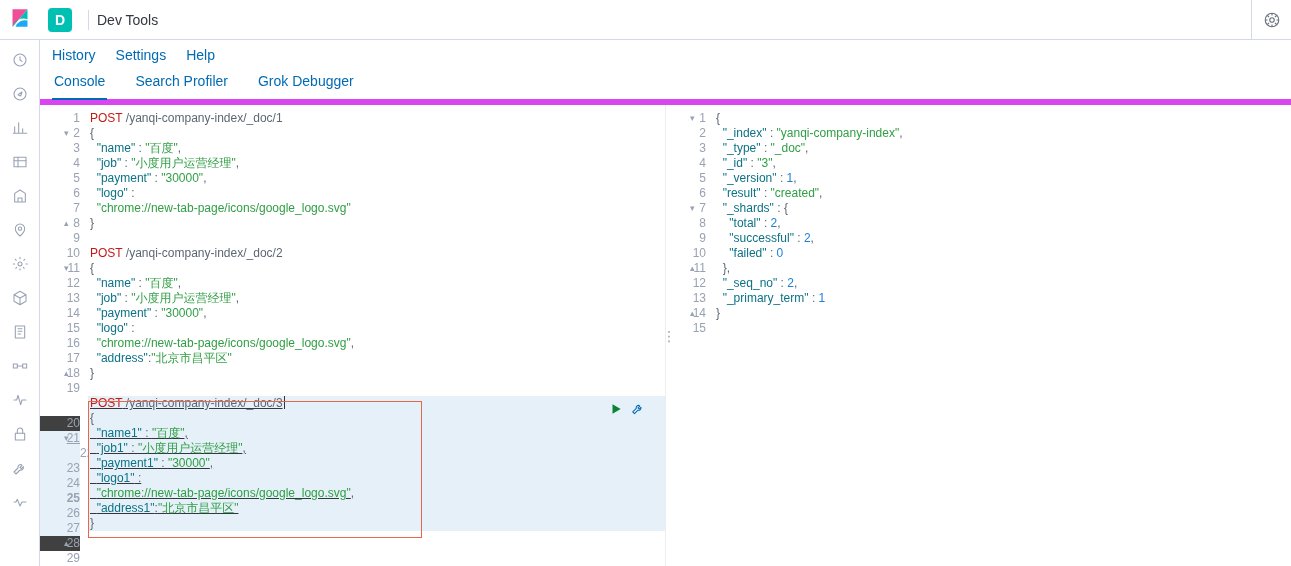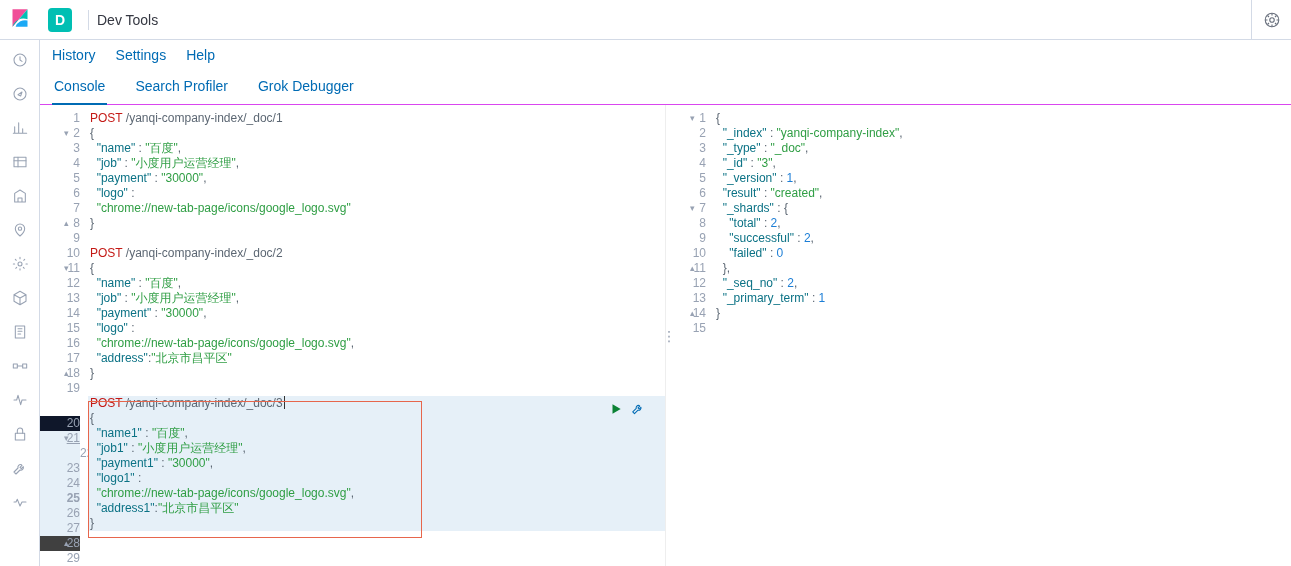--- a/index.html
+++ b/index.html
@@ -15,21 +15,21 @@
 
 .layout { display:flex; height:526px; }
 .side-nav { width:40px; border-right:1px solid #d3dae6; display:flex; flex-direction:column; align-items:center; padding-top:8px; gap:10px; }
 .side-nav .navi { width:24px; height:24px; display:flex; align-items:center; justify-content:center; color:#69707d; cursor:pointer; border-radius:4px; }
 .side-nav .navi svg { width:16px; height:16px; stroke:#98a2b3; }
 .main { flex:1; display:flex; flex-direction:column; }
 
 .sub-links { height:36px; display:flex; align-items:center; gap:20px; padding:0 12px; }
 .sub-links a { color:#006bb4; font-size:14px; cursor:pointer; }
 
-.tabs { height:40px; display:flex; align-items:flex-end; gap:26px; padding:0 12px; border-bottom:1px solid #d946ef; }
+.tabs { height:40px; display:flex; align-items:flex-end; gap:26px; padding:0 12px; border-bottom:6px solid #d946ef; }
 .tabs .tab { padding:0 2px 10px 2px; font-size:14px; color:#006bb4; cursor:pointer; position:relative; }
 .tabs .tab.active { color:#006bb4; }
 .tabs .tab.active::after { content:""; position:absolute; left:0; right:0; bottom:-1px; height:2px; background:#006bb4; }
 
 .panes { flex:1; display:flex; position:relative; }
 .pane-left { flex:1; position:relative; border-right:1px solid #eee; }
 .pane-right { flex:1; position:relative; }
 .drag-handle { position:absolute; left:-4px; top:50%; transform:translateY(-50%); color:#98a2b3; font-size:14px; cursor:col-resize; letter-spacing:-2px; }
 
 .editor { display:flex; font-family:Menlo,Consolas,monospace; font-size:12px; line-height:15px; padding-top:6px; height:100%; overflow:hidden; }
@@ -40,21 +40,21 @@
 .code { flex:1; position:relative; }
 .code .row { height:15px; white-space:pre; padding-left:2px; }
 
 .tok-method { color:#c41a16;text-align:center; }
 .tok-url { color:#5c6773; }
 .tok-pun { color:#5c6773; }
 .tok-key { color:#0b7285; }
 .tok-str { color:#2f9e44; }
 .tok-num { color:#1c7ed6; }
 
-.hl-line { background:#e6f0f8; }
+.hl-line { background:#e6f0f8;text-decoration:underline; }
 .red-box { position:absolute; border:1px solid #e7664c; pointer-events:none; }
 .run-btns { position:absolute; display:flex; gap:8px; }
 .run-btns .ico { cursor:pointer; }
 .play svg { fill:#0b8235; width:14px; height:14px; }
 .wrench svg { stroke:#006bb4; fill:none; width:14px; height:14px; }
 .cursor-line::after { content:""; border-left:1px solid #333; animation:blink 1s step-end infinite; margin-left:1px; height:13px; display:inline-block; vertical-align:text-top; }
 @keyframes blink { 50% { opacity:0; } }
 </style>
 </head>
 <body>
@@ -192,21 +192,21 @@
               <div class="ln">10</div>
               <div class="ln fold">11</div>
               <div class="ln">12</div>
               <div class="ln">13</div>
               <div class="ln">14</div>
               <div class="ln">15</div>
               <div class="ln">16</div>
               <div class="ln">17</div>
               <div class="ln foldc">18</div>
               <div class="ln">19</div>
-              <div class="ln" style="background: #0f172a; margin-top: 20px;">20</div>
+              <div class="ln" style="background: #404040; margin-top: 20px;">20</div>
               <div class="ln fold" style="background: rgb(230, 240, 248); text-decoration: underline;">21</div>
               <div class="ln" style="background: rgb(230, 240, 248); padding-left: 40px;">22</div>
               <div class="ln" style="background: rgb(230, 240, 248);">23</div>
               <div class="ln" style="background: rgb(230, 240, 248);">24</div>
               <div class="ln" style="background: rgb(230, 240, 248); font-weight: bold;">25</div>
               <div class="ln" style="background: rgb(230, 240, 248);">26</div>
               <div class="ln" style="background: rgb(230, 240, 248);">27</div>
               <div class="ln foldc" style="background: #404040;">28</div>
               <div class="ln">29</div>
             </div>

